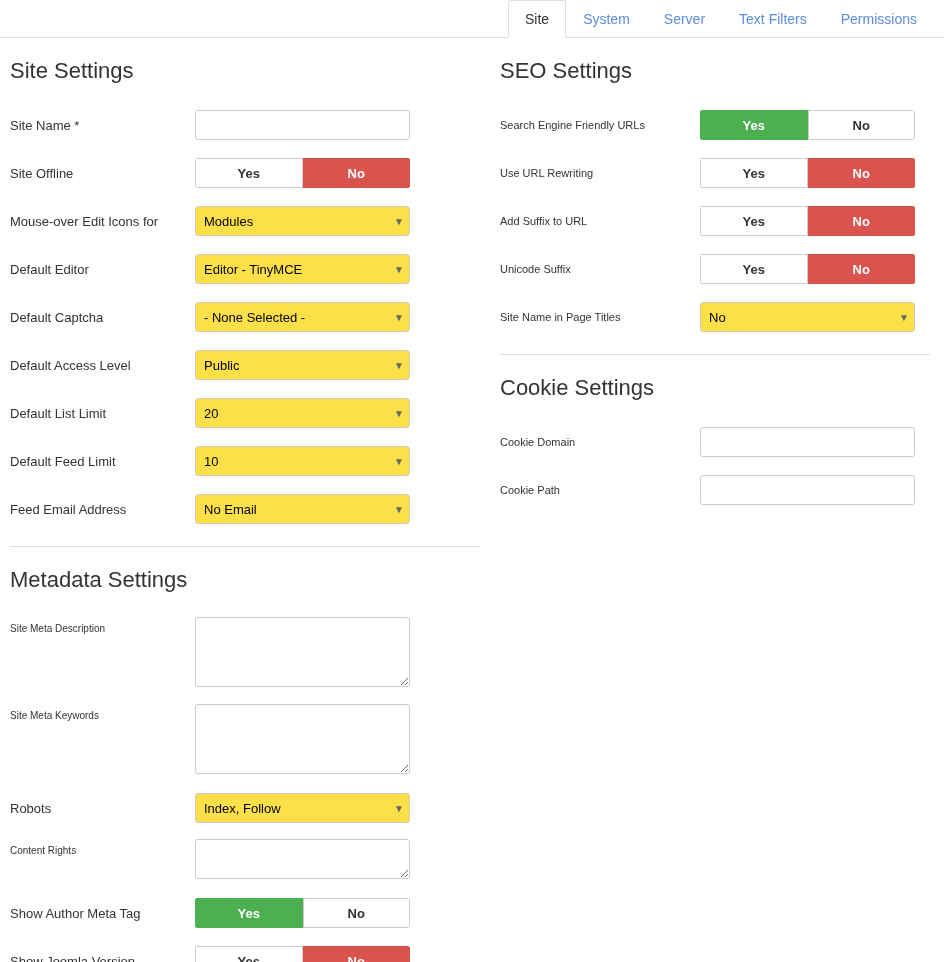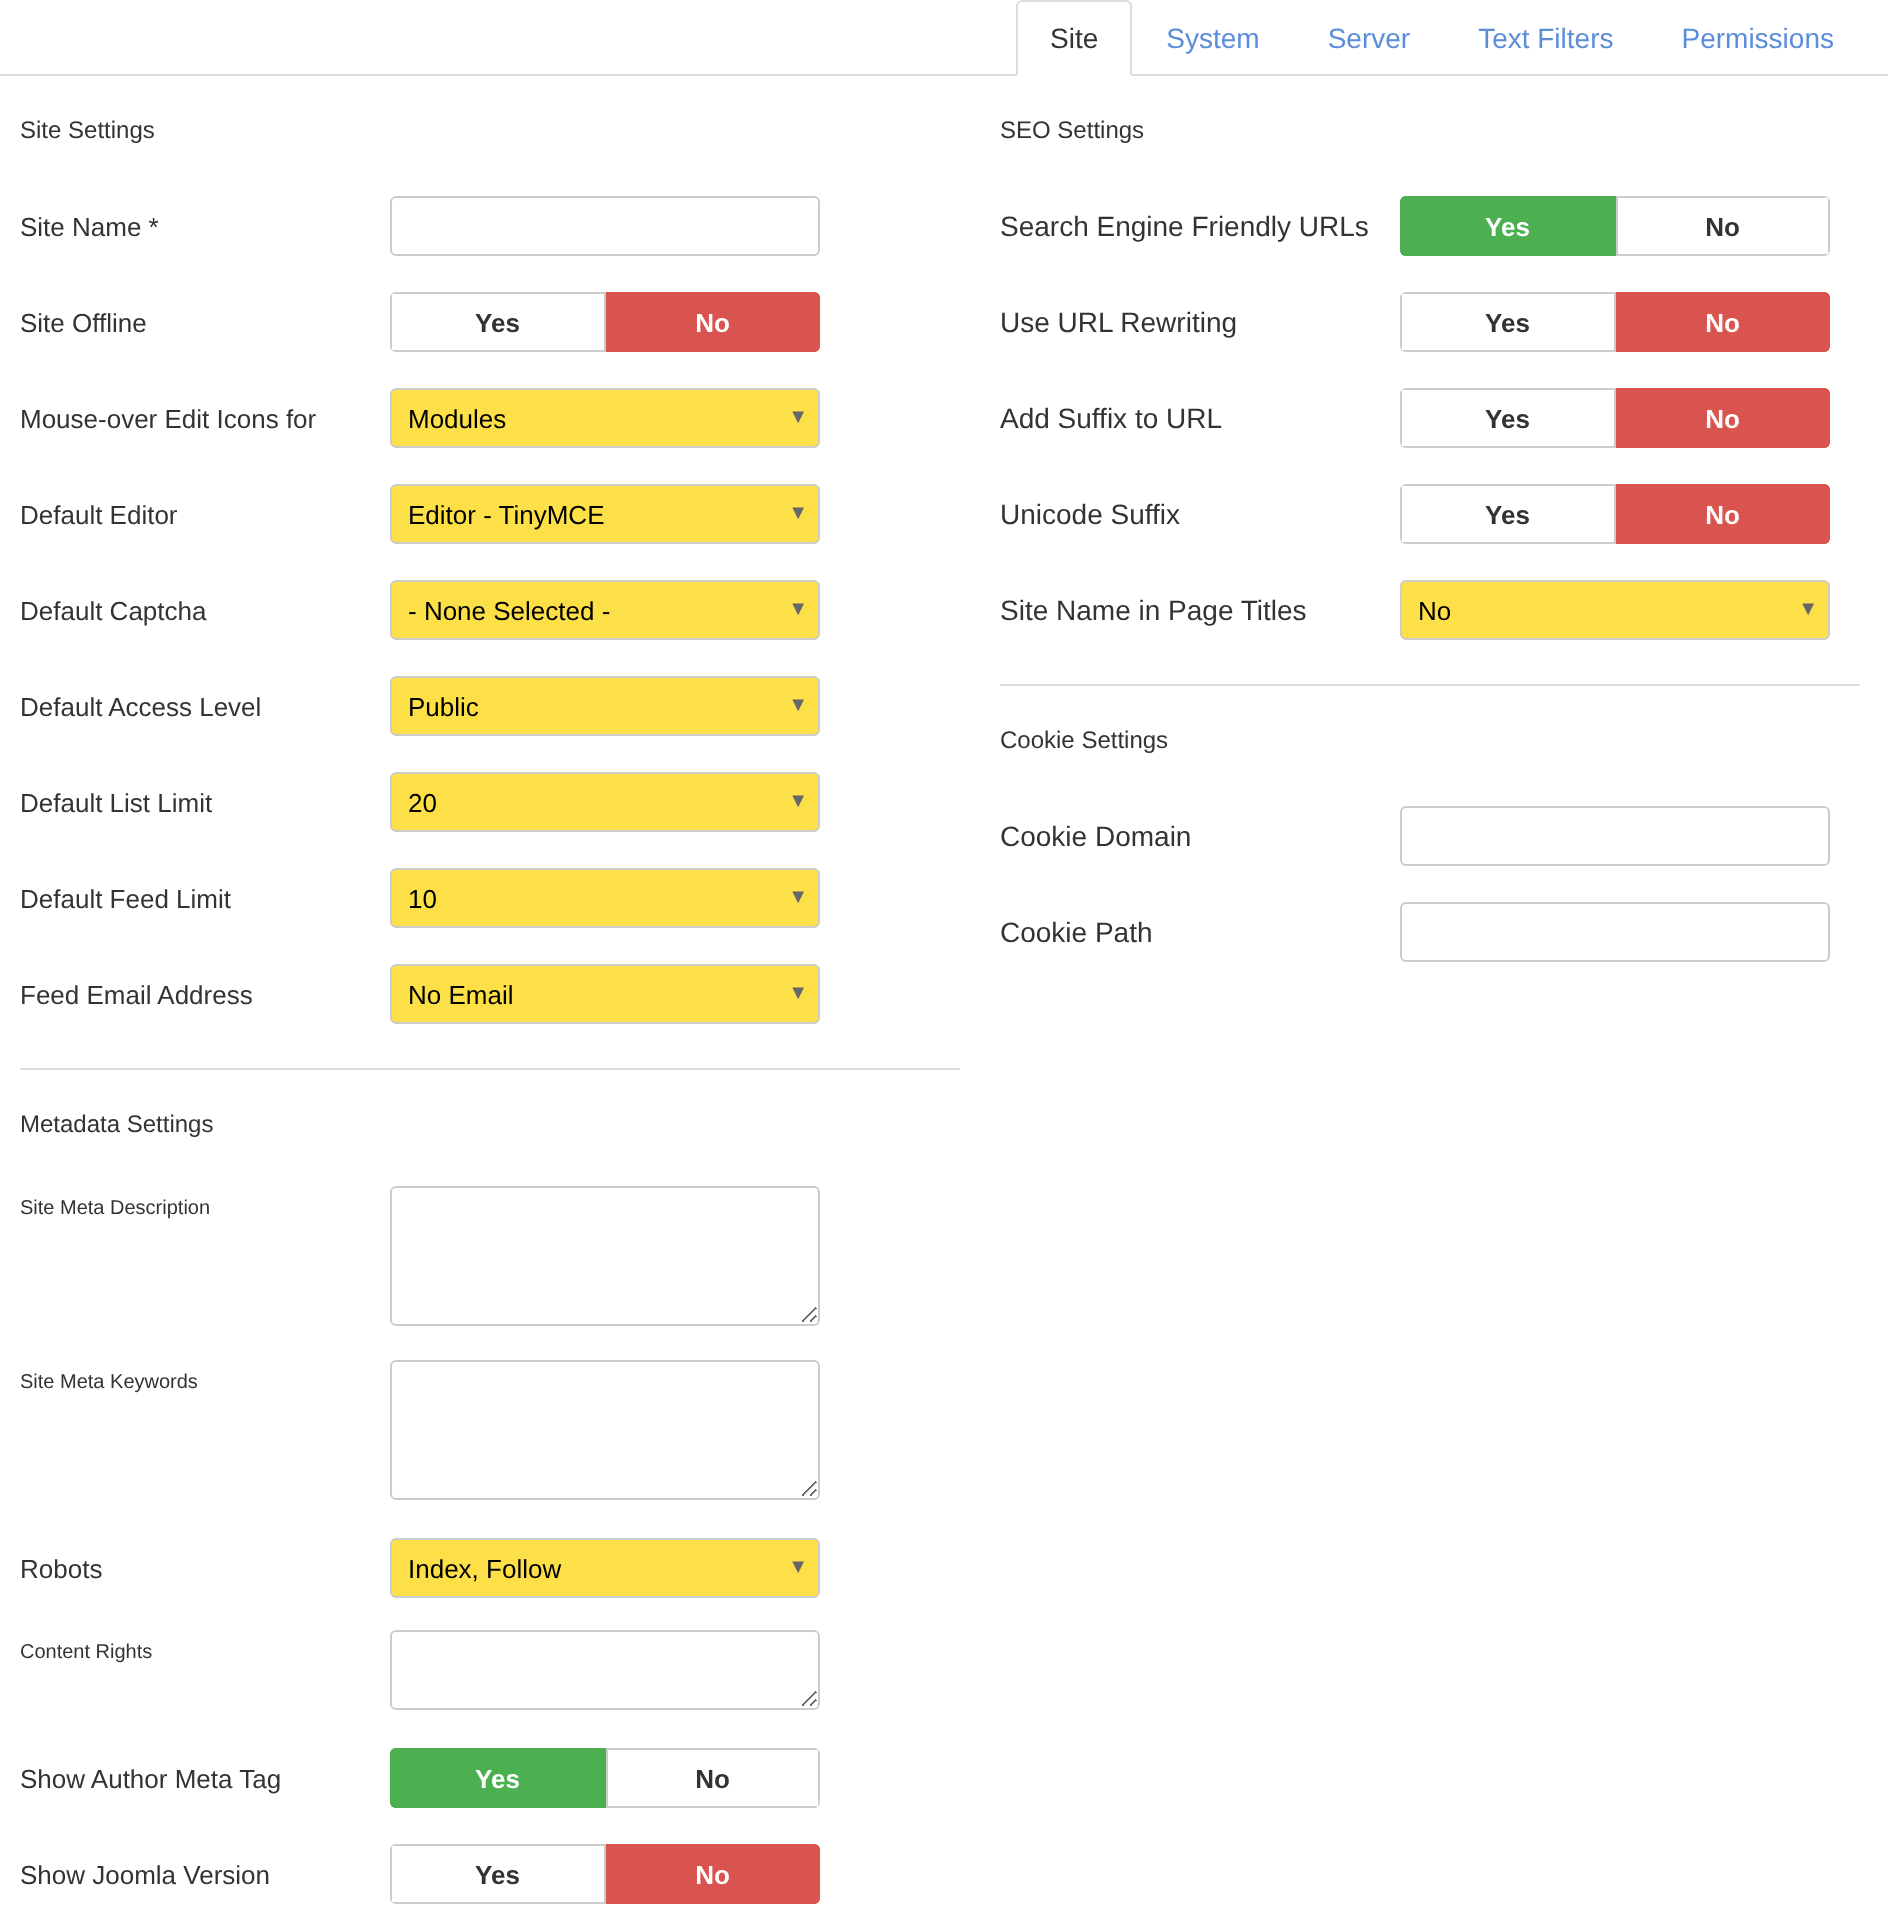--- a/index.html
+++ b/index.html
@@ -46,21 +46,21 @@
       flex: 1;
       max-width: 470px;
     }
 
     .right-col {
       flex: 1;
       max-width: 430px;
     }
 
     .section-title {
-      font-size: 12px;
+      font-size: 22px;
       font-weight: normal;
       color: #333;
       margin-bottom: 18px;
       padding-bottom: 6px;
     }
 
     
     .form-row {
       display: flex;
       align-items: center;
@@ -172,21 +172,21 @@
     .seo-form-row {
       display: flex;
       align-items: center;
       margin-bottom: 14px;
       min-height: 34px;
     }
 
     .seo-label {
       width: 200px;
       flex-shrink: 0;
-      font-size: 14px;
+      font-size: 11px;
       color: #333;
     }
 
     .seo-toggle {
       display: flex;
       border-radius: 3px;
       overflow: hidden;
       width: 215px;
     }
 

